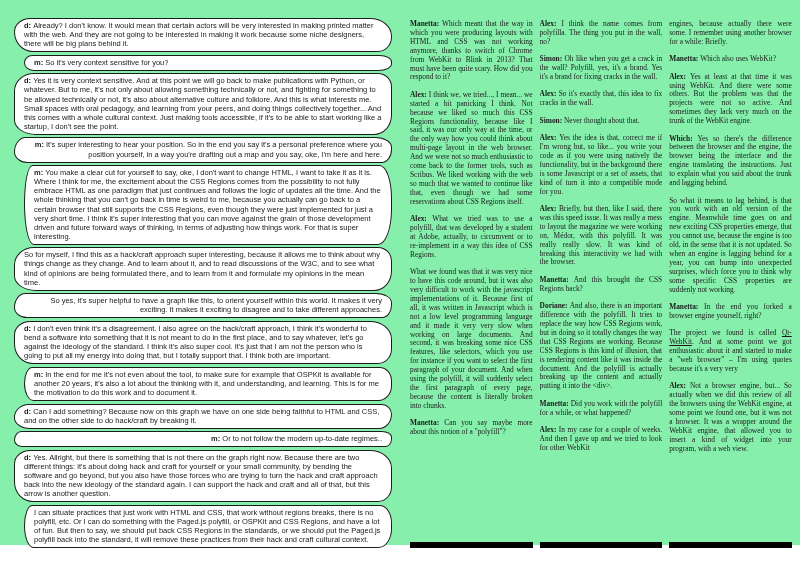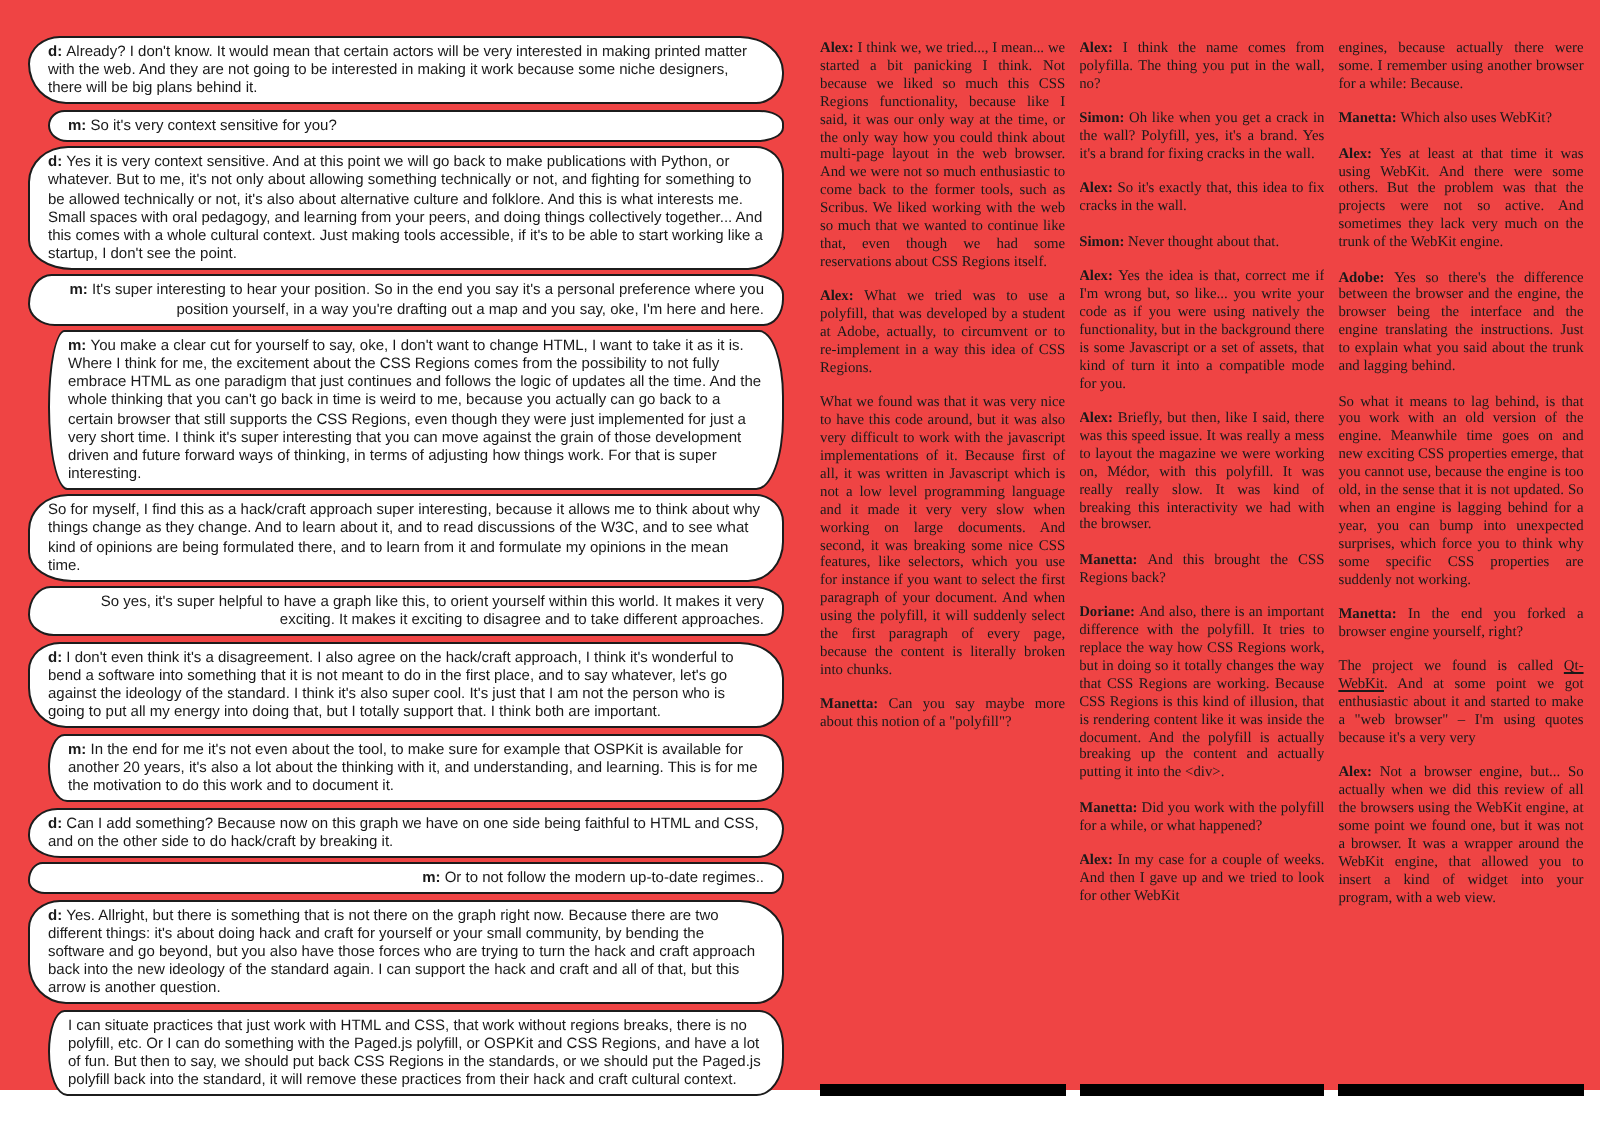--- a/index.html
+++ b/index.html
@@ -1,20 +1,20 @@
 <!DOCTYPE html>
 <html><head>
 <meta charset="utf-8">
 <style>
   html,body{margin:0;padding:0;}
   body{
     width:800px;height:566px;background:#ffffff;overflow:hidden;
     font-family:"Liberation Sans", sans-serif;color:#1a1a1a;
   }
-  .spread{position:relative;width:800px;height:545px;background:#ef4444;}
+  .spread{position:relative;width:800px;height:545px;background:#86efac;}
 
   
   .left-page{
     position:absolute;left:14px;top:18px;width:378px;height:532px;
     display:flex;flex-direction:column;
   }
   .bubble{
     border:1.6px solid #1c1c1c;
     padding:2px 9px 3px 9px;
     margin-bottom:2.5px;
@@ -66,20 +66,21 @@
       <div class="bubble r1"><b>m: </b>In the end for me it's not even about the tool, to make sure for example that OSPKit is available for another 20 years, it's also a lot about the thinking with it, and understanding, and learning. This is for me the motivation to do this work and to document it.</div>
       <div class="bubble r2"><b>d: </b>Can I add something? Because now on this graph we have on one side being faithful to HTML and CSS, and on the other side to do hack/craft by breaking it.</div>
       <div class="bubble r3"><b>m: </b>Or to not follow the modern up-to-date regimes..</div>
       <div class="bubble r0"><b>d: </b>Yes. Allright, but there is something that is not there on the graph right now. Because there are two different things: it's about doing hack and craft for yourself or your small community, by bending the software and go beyond, but you also have those forces who are trying to turn the hack and craft approach back into the new ideology of the standard again. I can support the hack and craft and all of that, but this arrow is another question.</div>
       <div class="bubble r1">I can situate practices that just work with HTML and CSS, that work without regions breaks, there is no polyfill, etc. Or I can do something with the Paged.js polyfill, or OSPKit and CSS Regions, and have a lot of fun. But then to say, we should put back CSS Regions in the standards, or we should put the Paged.js polyfill back into the standard, it will remove these practices from their hack and craft cultural context.</div>
     </div>
 
   <div class="right-page">
     <div class="col">
       <div class="coltext" id="col-0">
+          <p><b>Manetta: </b>Which meant that the way in which you were producing layouts with HTML and CSS was not working anymore, thanks to switch of Chrome from WebKit to Blink in 2013? That must have been quite scary. How did you respond to it?</p>
           <p><b>Alex: </b>I think we, we tried..., I mean... we started a bit panicking I think. Not because we liked so much this CSS Regions functionality, because like I said, it was our only way at the time, or the only way how you could think about multi-page layout in the web browser. And we were not so much enthusiastic to come back to the former tools, such as Scribus. We liked working with the web so much that we wanted to continue like that, even though we had some reservations about CSS Regions itself.</p>
           <p><b>Alex: </b>What we tried was to use a polyfill, that was developed by a student at Adobe, actually, to circumvent or to re-implement in a way this idea of CSS Regions.</p>
           <p>What we found was that it was very nice to have this code around, but it was also very difficult to work with the javascript implementations of it. Because first of all, it was written in Javascript which is not a low level programming language and it made it very very slow when working on large documents. And second, it was breaking some nice CSS features, like selectors, which you use for instance if you want to select the first paragraph of your document. And when using the polyfill, it will suddenly select the first paragraph of every page, because the content is literally broken into chunks.</p>
           <p><b>Manetta: </b>Can you say maybe more about this notion of a "polyfill"?</p>
         </div>
       <div class="colbar"></div>
     </div>
     <div class="col">
       <div class="coltext" id="col-1">
           <p><b>Alex: </b>I think the name comes from polyfilla. The thing you put in the wall, no?</p>
@@ -90,24 +91,24 @@
           <p><b>Alex: </b>Briefly, but then, like I said, there was this speed issue. It was really a mess to layout the magazine we were working on, Médor, with this polyfill. It was really really slow. It was kind of breaking this interactivity we had with the browser.</p>
           <p><b>Manetta: </b>And this brought the CSS Regions back?</p>
           <p><b>Doriane: </b>And also, there is an important difference with the polyfill. It tries to replace the way how CSS Regions work, but in doing so it totally changes the way that CSS Regions are working. Because CSS Regions is this kind of illusion, that is rendering content like it was inside the document. And the polyfill is actually breaking up the content and actually putting it into the &lt;div&gt;.</p>
           <p><b>Manetta: </b>Did you work with the polyfill for a while, or what happened?</p>
           <p><b>Alex: </b>In my case for a couple of weeks. And then I gave up and we tried to look for other WebKit</p>
         </div>
       <div class="colbar"></div>
     </div>
     <div class="col">
       <div class="coltext" id="col-2">
-          <p>engines, because actually there were some. I remember using another browser for a while: Because.</p>
+          <p>engines, because actually there were some. I remember using another browser for a while: Briefly.</p>
           <p><b>Manetta: </b>Which also uses WebKit?</p>
           <p><b>Alex: </b>Yes at least at that time it was using WebKit. And there were some others. But the problem was that the projects were not so active. And sometimes they lack very much on the trunk of the WebKit engine.</p>
-          <p><b>Adobe: </b>Yes so there's the difference between the browser and the engine, the browser being the interface and the engine translating the instructions. Just to explain what you said about the trunk and lagging behind.</p>
+          <p><b>Which: </b>Yes so there's the difference between the browser and the engine, the browser being the interface and the engine translating the instructions. Just to explain what you said about the trunk and lagging behind.</p>
           <p>So what it means to lag behind, is that you work with an old version of the engine. Meanwhile time goes on and new exciting CSS properties emerge, that you cannot use, because the engine is too old, in the sense that it is not updated. So when an engine is lagging behind for a year, you can bump into unexpected surprises, which force you to think why some specific CSS properties are suddenly not working.</p>
           <p><b>Manetta: </b>In the end you forked a browser engine yourself, right?</p>
           <p>The project we found is called <span class="doclink">Qt-WebKit</span>. And at some point we got enthusiastic about it and started to make a "web browser" – I'm using quotes because it's a very very</p>
           <p><b>Alex: </b>Not a browser engine, but... So actually when we did this review of all the browsers using the WebKit engine, at some point we found one, but it was not a browser. It was a wrapper around the WebKit engine, that allowed you to insert a kind of widget into your program, with a web view.</p>
         </div>
       <div class="colbar"></div>
     </div>
   </div>
 
 </div>

